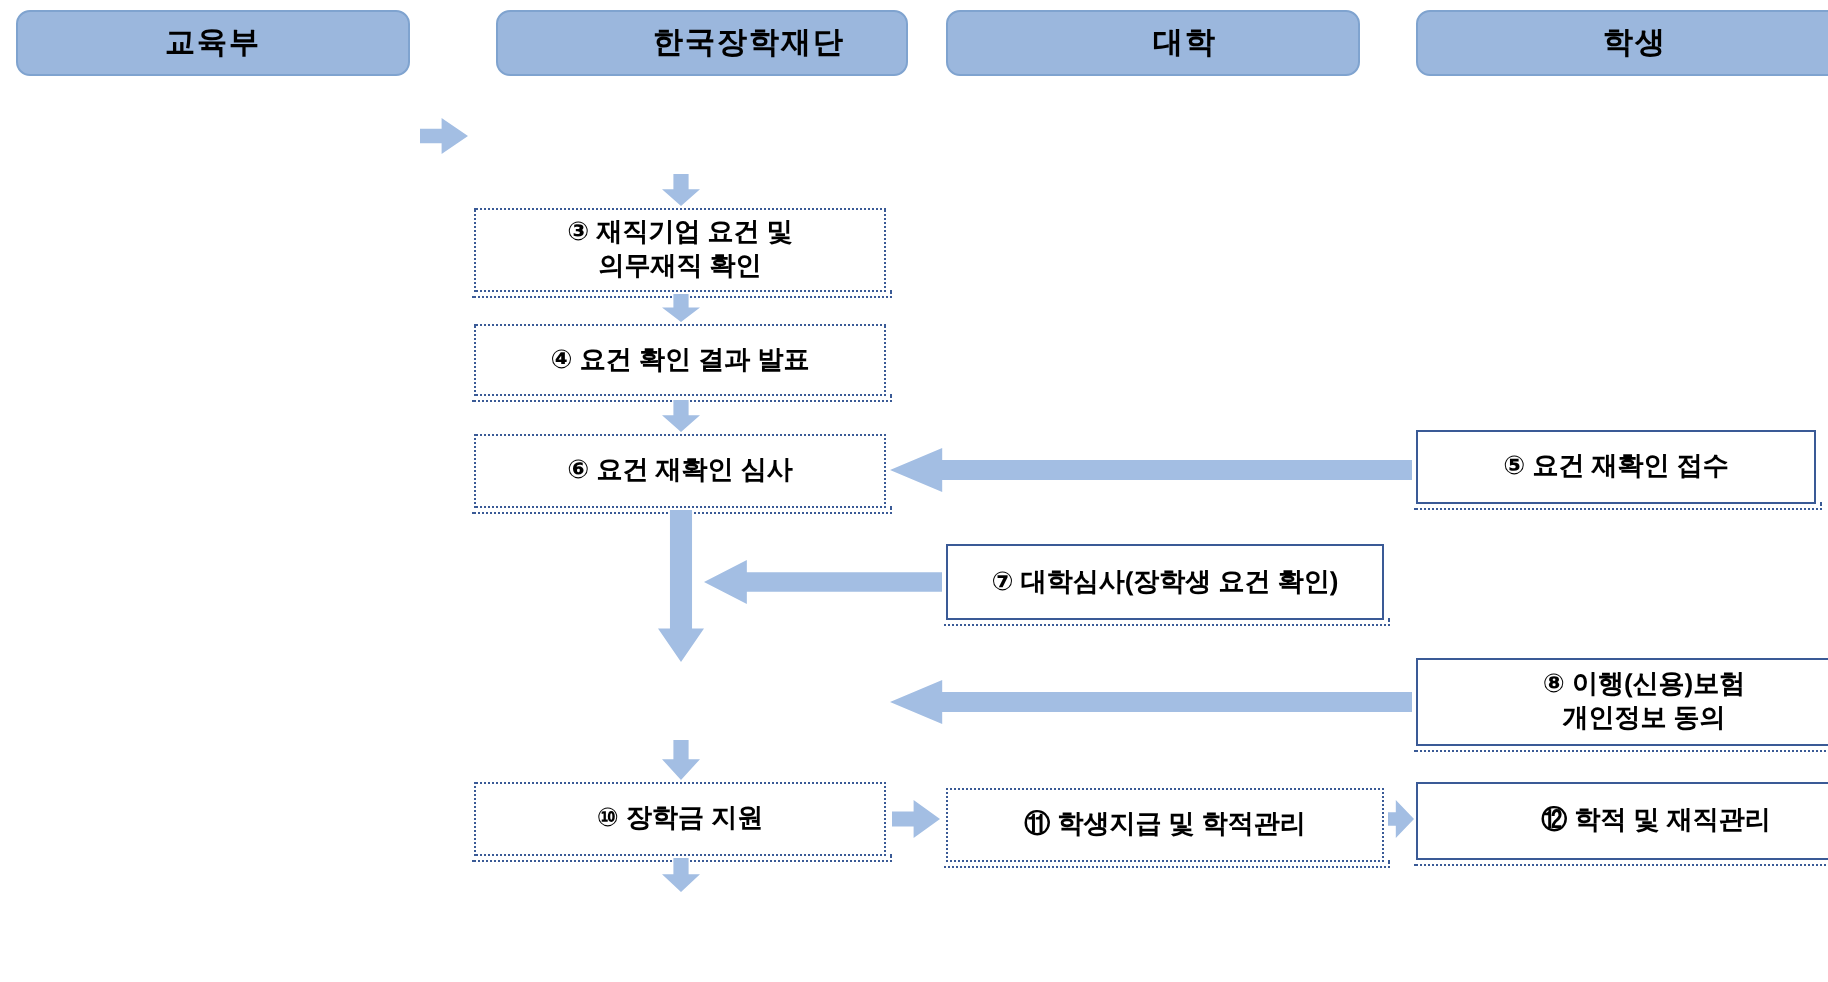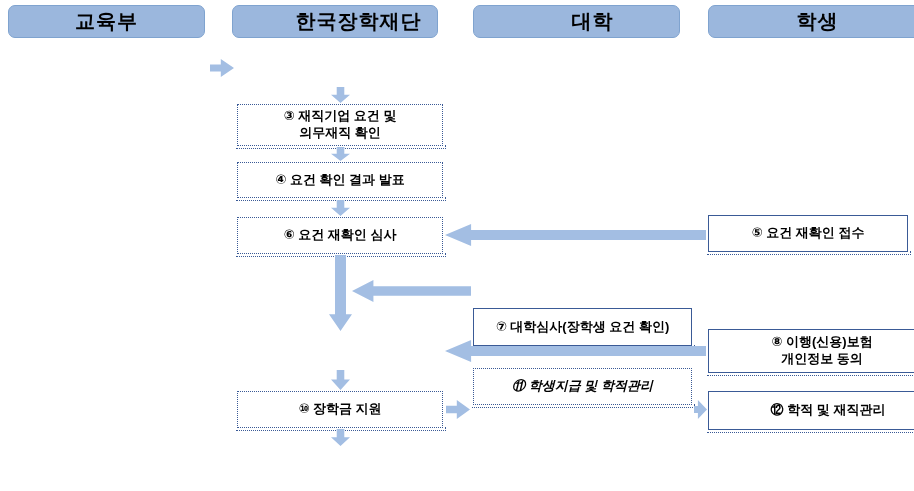--- a/index.html
+++ b/index.html
@@ -8,21 +8,21 @@
     font-family:"Liberation Sans","DejaVu Sans",sans-serif;color:var(--text,#000);
     overflow:hidden;
   }
   
   .hdr{
     position:absolute;height:33px;box-sizing:border-box;
     background:var(--header-fill,#9bb7dd);
     border:1px solid var(--header-border,#7fa3cf);
     border-radius:7px;
     display:flex;align-items:center;justify-content:center;
-    font-weight:bold;font-size:20px;letter-spacing:1px;
+    font-weight:bold;font-size:15px;letter-spacing:1px;
   }
   
   .box{
     position:absolute;box-sizing:border-box;background:#fff;
     display:flex;align-items:center;justify-content:center;text-align:center;
     font-weight:bold;font-size:13px;line-height:1.3;white-space:pre-line;
   }
   .box.dotted{border:1px dotted var(--box-border,#3a5a96);}
   .box.solid{border:1px solid var(--box-border,#3a5a96);}
   .box::after{ 
@@ -35,35 +35,35 @@
   .arrow{position:absolute;background:var(--arrow-fill,#a3bee3);}
   .ar-right{clip-path:polygon(0 30%,45% 30%,45% 0,100% 50%,45% 100%,45% 70%,0 70%);}
   .ar-right-sm{clip-path:polygon(0 32%,30% 32%,30% 0,100% 50%,30% 100%,30% 68%,0 68%);}
   .ar-down{clip-path:polygon(30% 0,70% 0,70% 48%,100% 48%,50% 100%,0 48%,30% 48%);}
   .ar-down-long{clip-path:polygon(26% 0,74% 0,74% 78%,100% 78%,50% 100%,0 78%,26% 78%);}
   .ar-left-long{clip-path:polygon(100% 27%,10% 27%,10% 0,0 50%,10% 100%,10% 73%,100% 73%);}
   .ar-left-mid{clip-path:polygon(100% 28%,18% 28%,18% 0,0 50%,18% 100%,18% 72%,100% 72%);}
 
   
   #h1{left:8px;top:5px;width:197px;}
-  #h2{left:232px;top:5px;width:206px;padding-left:47px;}
+  #h2{left:248px;top:5px;width:206px;padding-left:47px;}
   #h3{left:473px;top:5px;width:207px;padding-left:32px;}
   #h4{left:708px;top:5px;width:219px;}
   
   #b1{left:8px;top:51px;width:197px;height:34px;}
   #b2{left:237px;top:51px;width:206px;height:34px;}
   #b3{left:237px;top:104px;width:206px;height:42px;}
   #b4{left:237px;top:162px;width:206px;height:36px;}
   #b5{left:708px;top:215px;width:200px;height:37px;}
   #b6{left:237px;top:217px;width:206px;height:37px;}
-  #b7{left:473px;top:272px;width:219px;height:38px;margin-top:36px;}
+  #b7{left:473px;top:272px;width:219px;height:38px;}
   #b8{left:708px;top:329px;width:228px;height:44px;}
   #b9{left:237px;top:332px;width:206px;height:37px;}
   #b10{left:237px;top:391px;width:206px;height:37px;}
-  #b11{left:473px;top:368px;width:219px;height:37px;font-style:italic;}
+  #b11{left:473px;top:394px;width:219px;height:37px;}
   #b12{left:708px;top:391px;width:240px;height:39px;}
   #b13{left:237px;top:447px;width:206px;height:37px;}
   
   #a1{left:210px;top:59px;width:24px;height:18px;}
   #a2{left:331px;top:87px;width:19px;height:16px;}
   #a3{left:331px;top:147px;width:19px;height:14px;}
   #a4{left:331px;top:200px;width:19px;height:16px;}
   #a5{left:445px;top:224px;width:261px;height:22px;}
   #a6{left:329px;top:255px;width:23px;height:76px;}
   #a7{left:352px;top:280px;width:119px;height:22px;}

